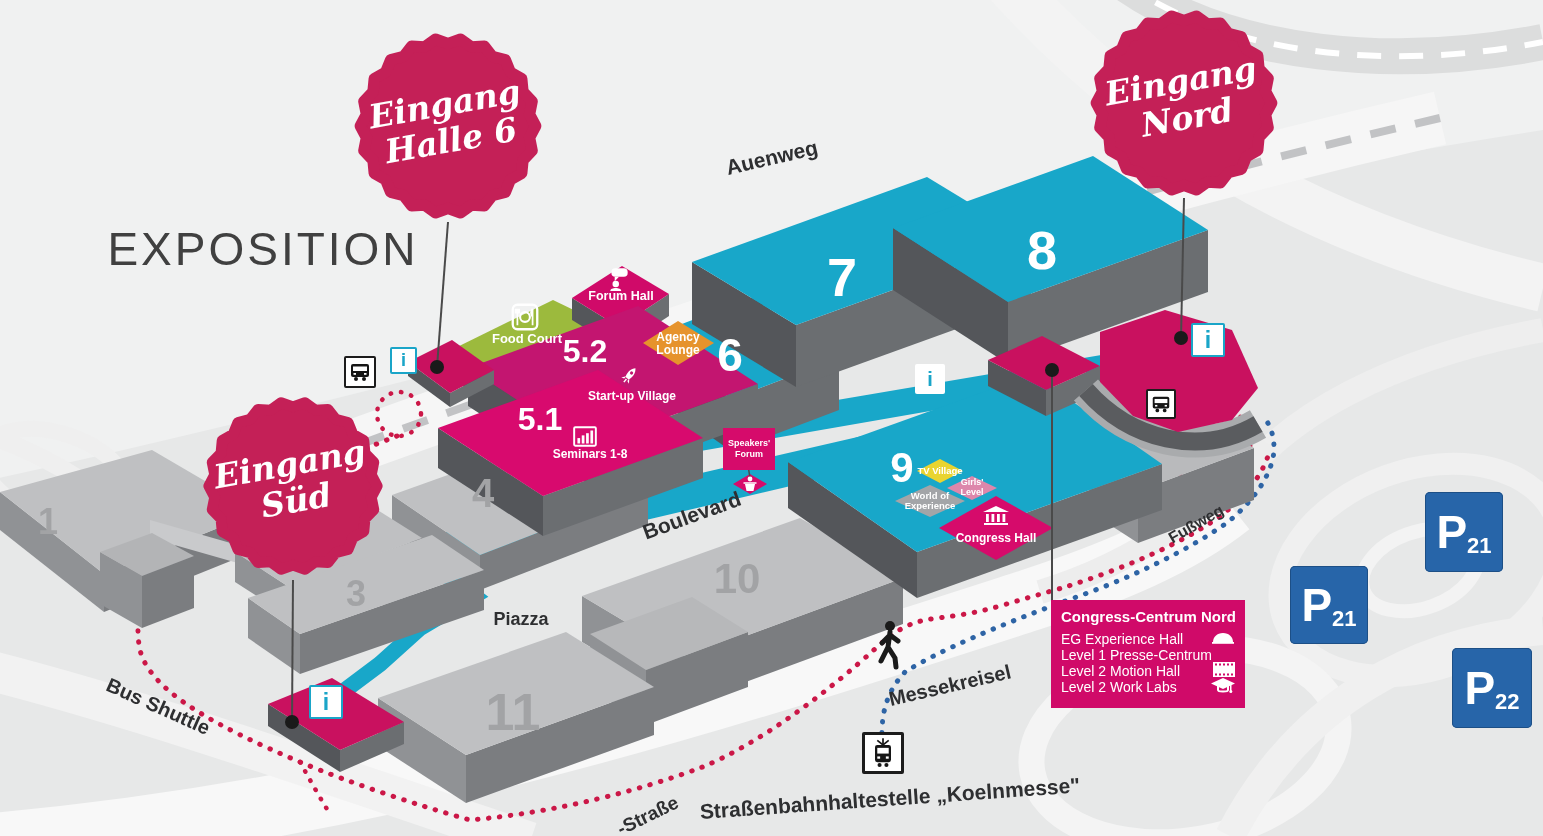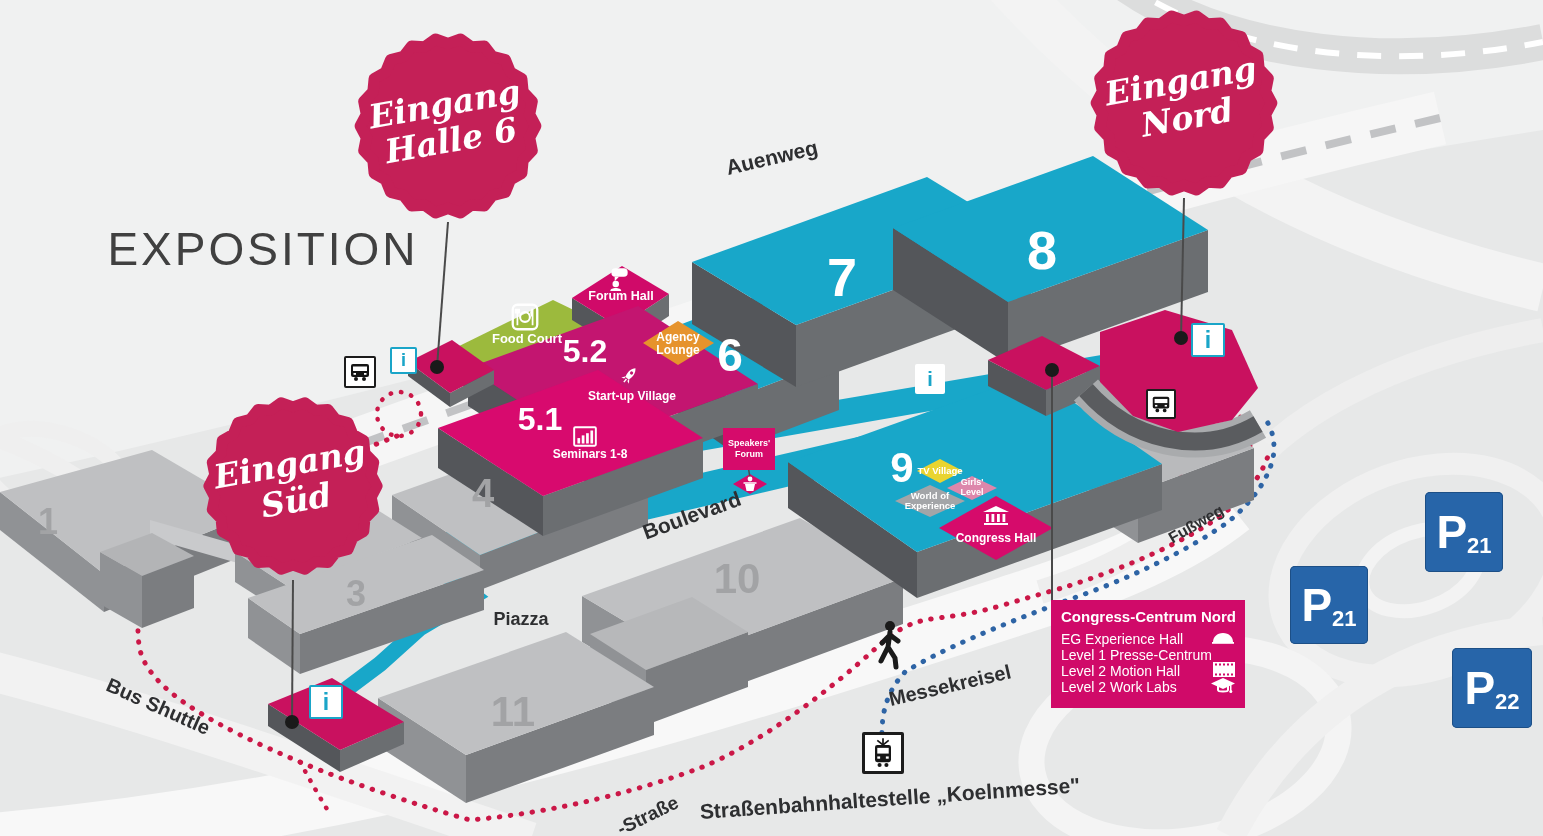--- a/index.html
+++ b/index.html
@@ -168,21 +168,21 @@
 <div class="lbl" style="left:950px;top:686px;font-size:20px;transform:translate(-50%,-50%) rotate(-13deg);">Messekreisel</div>
 <div class="lbl" style="left:1196px;top:524px;font-size:16px;transform:translate(-50%,-50%) rotate(-30deg);">Fußweg</div>
 <div class="lbl" style="left:890px;top:799px;font-size:21px;transform:translate(-50%,-50%) rotate(-4deg);white-space:nowrap;">Straßenbahnhaltestelle „Koelnmesse"</div>
 <div class="lbl" style="left:648px;top:816px;font-size:19px;transform:translate(-50%,-50%) rotate(-26deg);">-Straße</div>
 
 <div class="lbl gray-num" style="left:48px;top:522px;font-size:36px;">1</div>
 <div class="lbl gray-num" style="left:295px;top:556px;font-size:32px;">2</div>
 <div class="lbl gray-num" style="left:356px;top:594px;font-size:36px;">3</div>
 <div class="lbl gray-num" style="left:483px;top:494px;font-size:40px;">4</div>
 <div class="lbl gray-num" style="left:737px;top:579px;font-size:42px;">10</div>
-<div class="lbl gray-num" style="left:513px;top:712px;font-size:42px;">11</div>
+<div class="lbl gray-num" style="left:513px;top:712px;font-size:52px;">11</div>
 <div class="lbl num" style="left:540px;top:419px;font-size:32px;">5.1</div>
 <div class="lbl num" style="left:585px;top:351px;font-size:32px;">5.2</div>
 <div class="lbl num" style="left:730px;top:356px;font-size:46px;">6</div>
 <div class="lbl num" style="left:842px;top:277px;font-size:54px;">7</div>
 <div class="lbl num" style="left:1042px;top:250px;font-size:54px;">8</div>
 <div class="lbl num" style="left:902px;top:468px;font-size:42px;">9</div>
 
 <div class="lbl num" style="left:621px;top:297px;font-size:12.5px;">Forum Hall</div>
 <div class="lbl num" style="left:527px;top:339px;font-size:13px;">Food Court</div>
 <div class="lbl num" style="left:678px;top:344px;font-size:12px;">Agency

